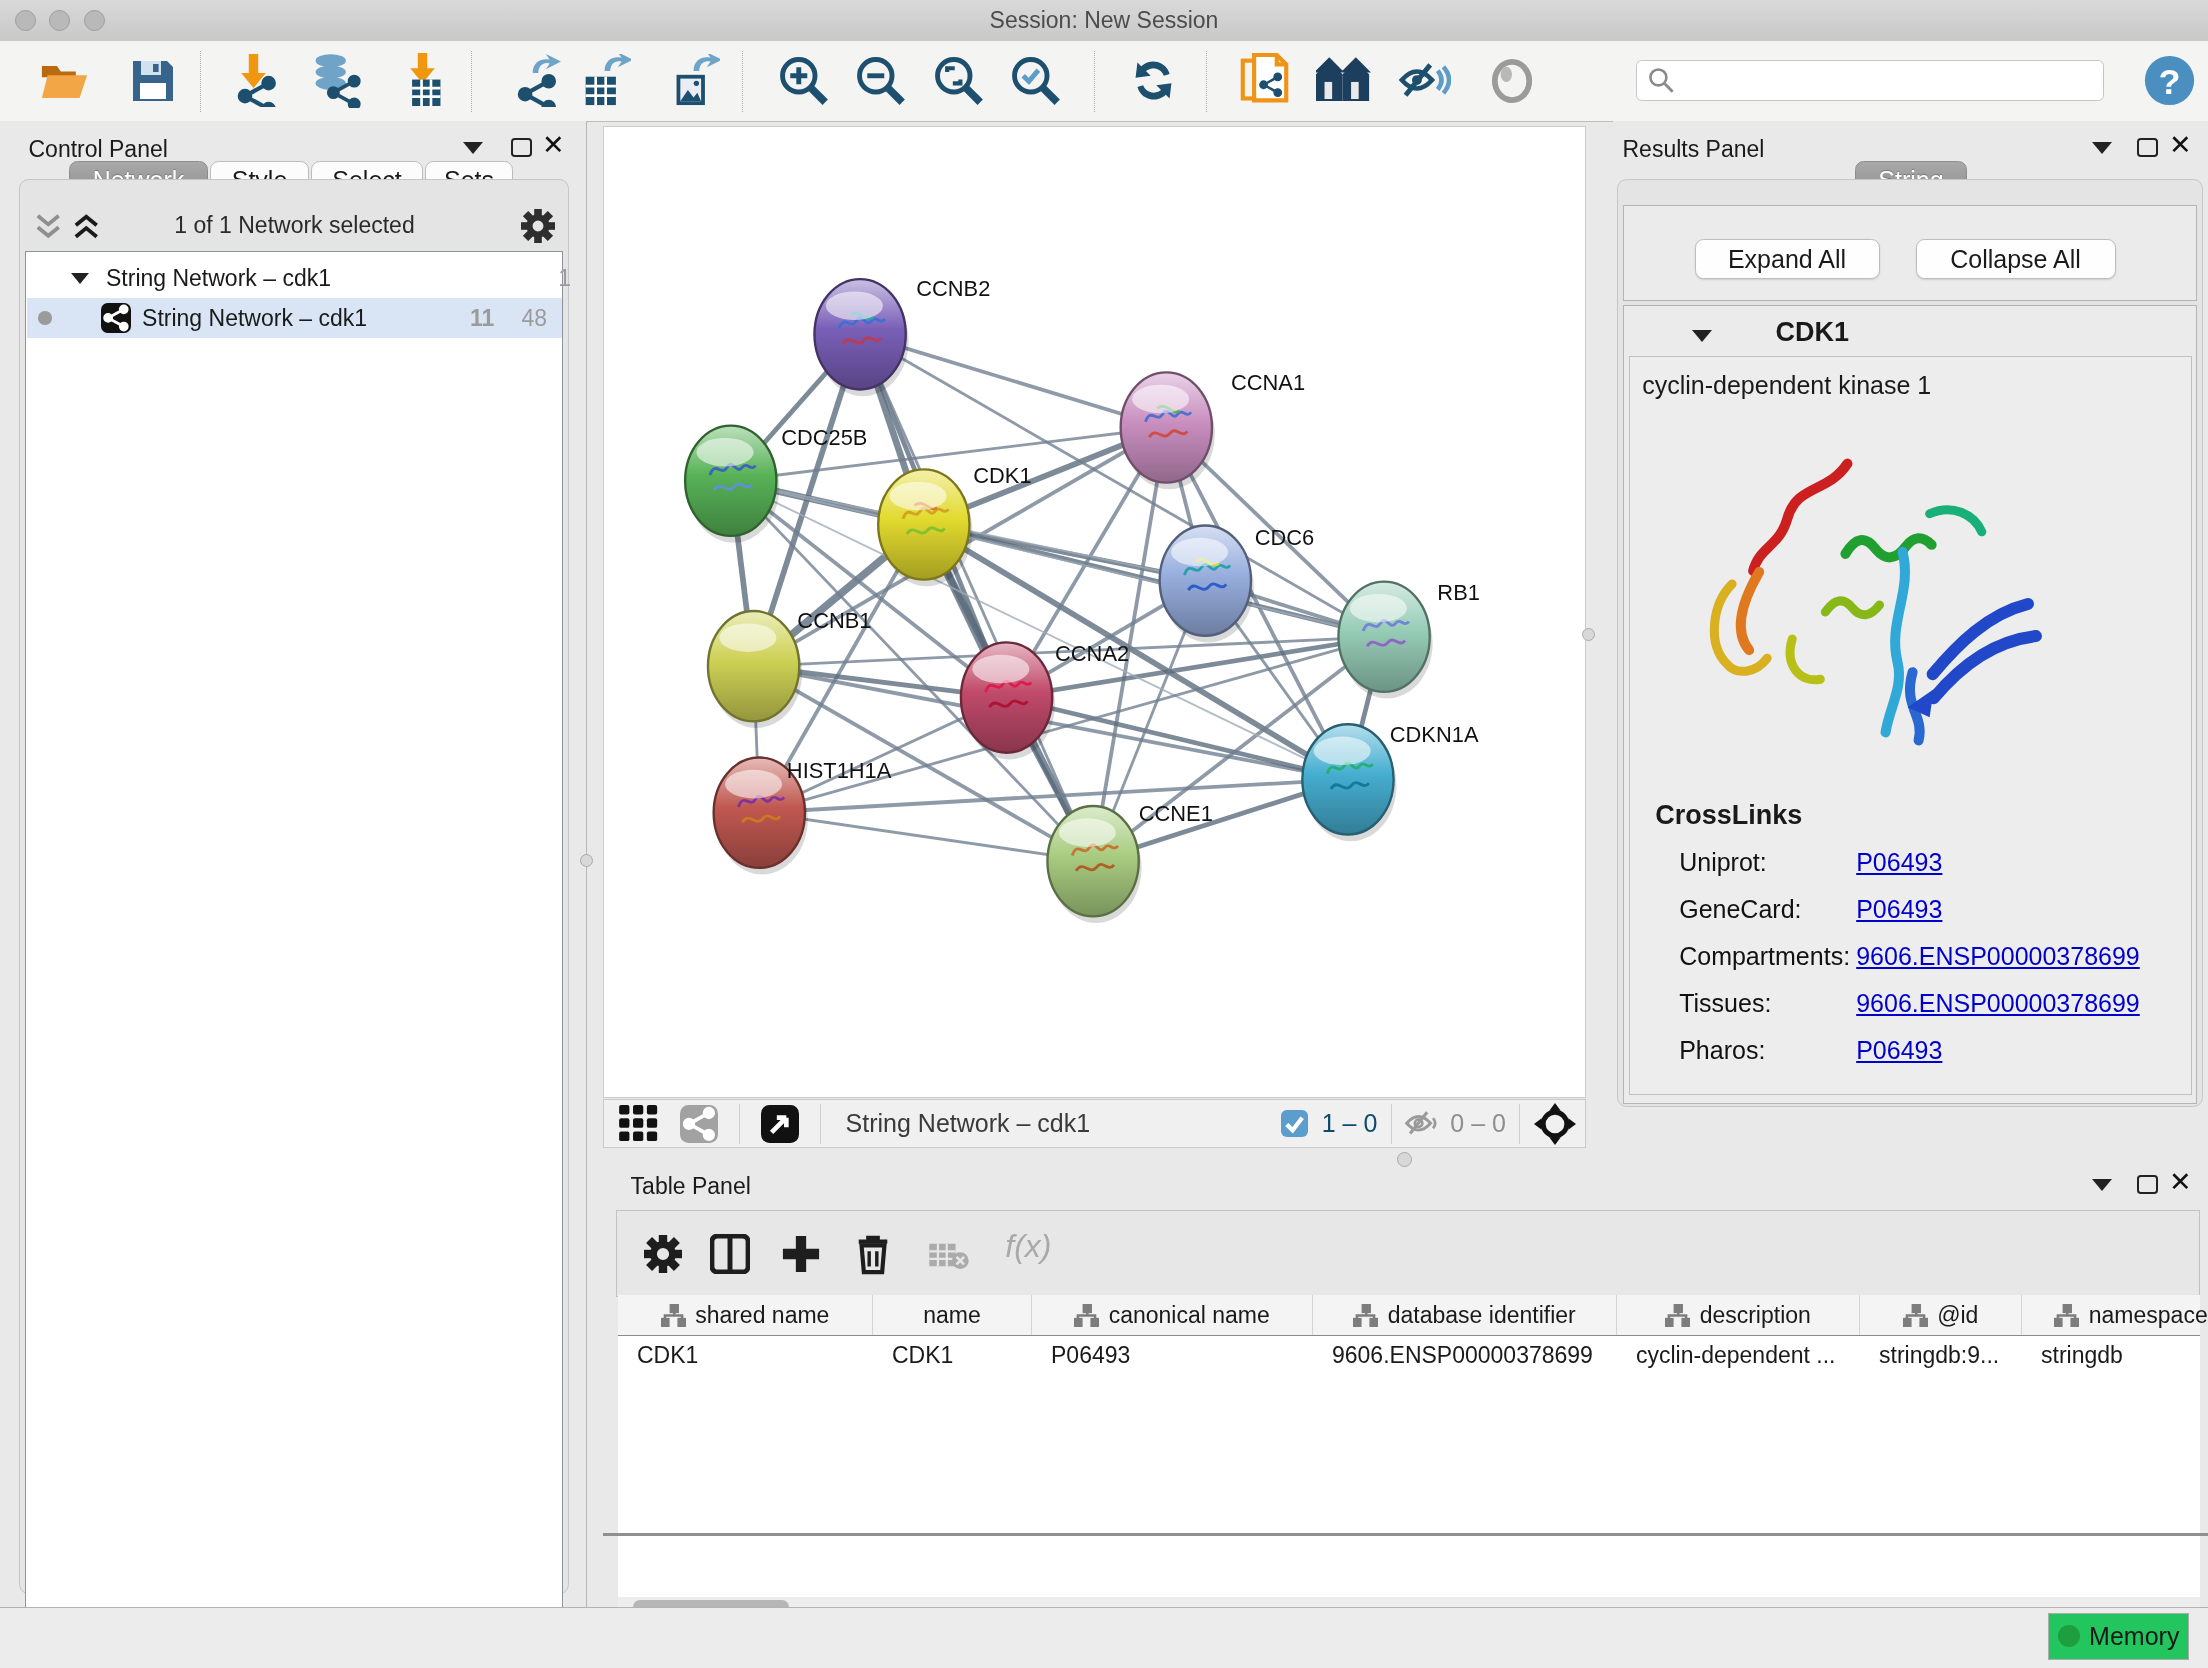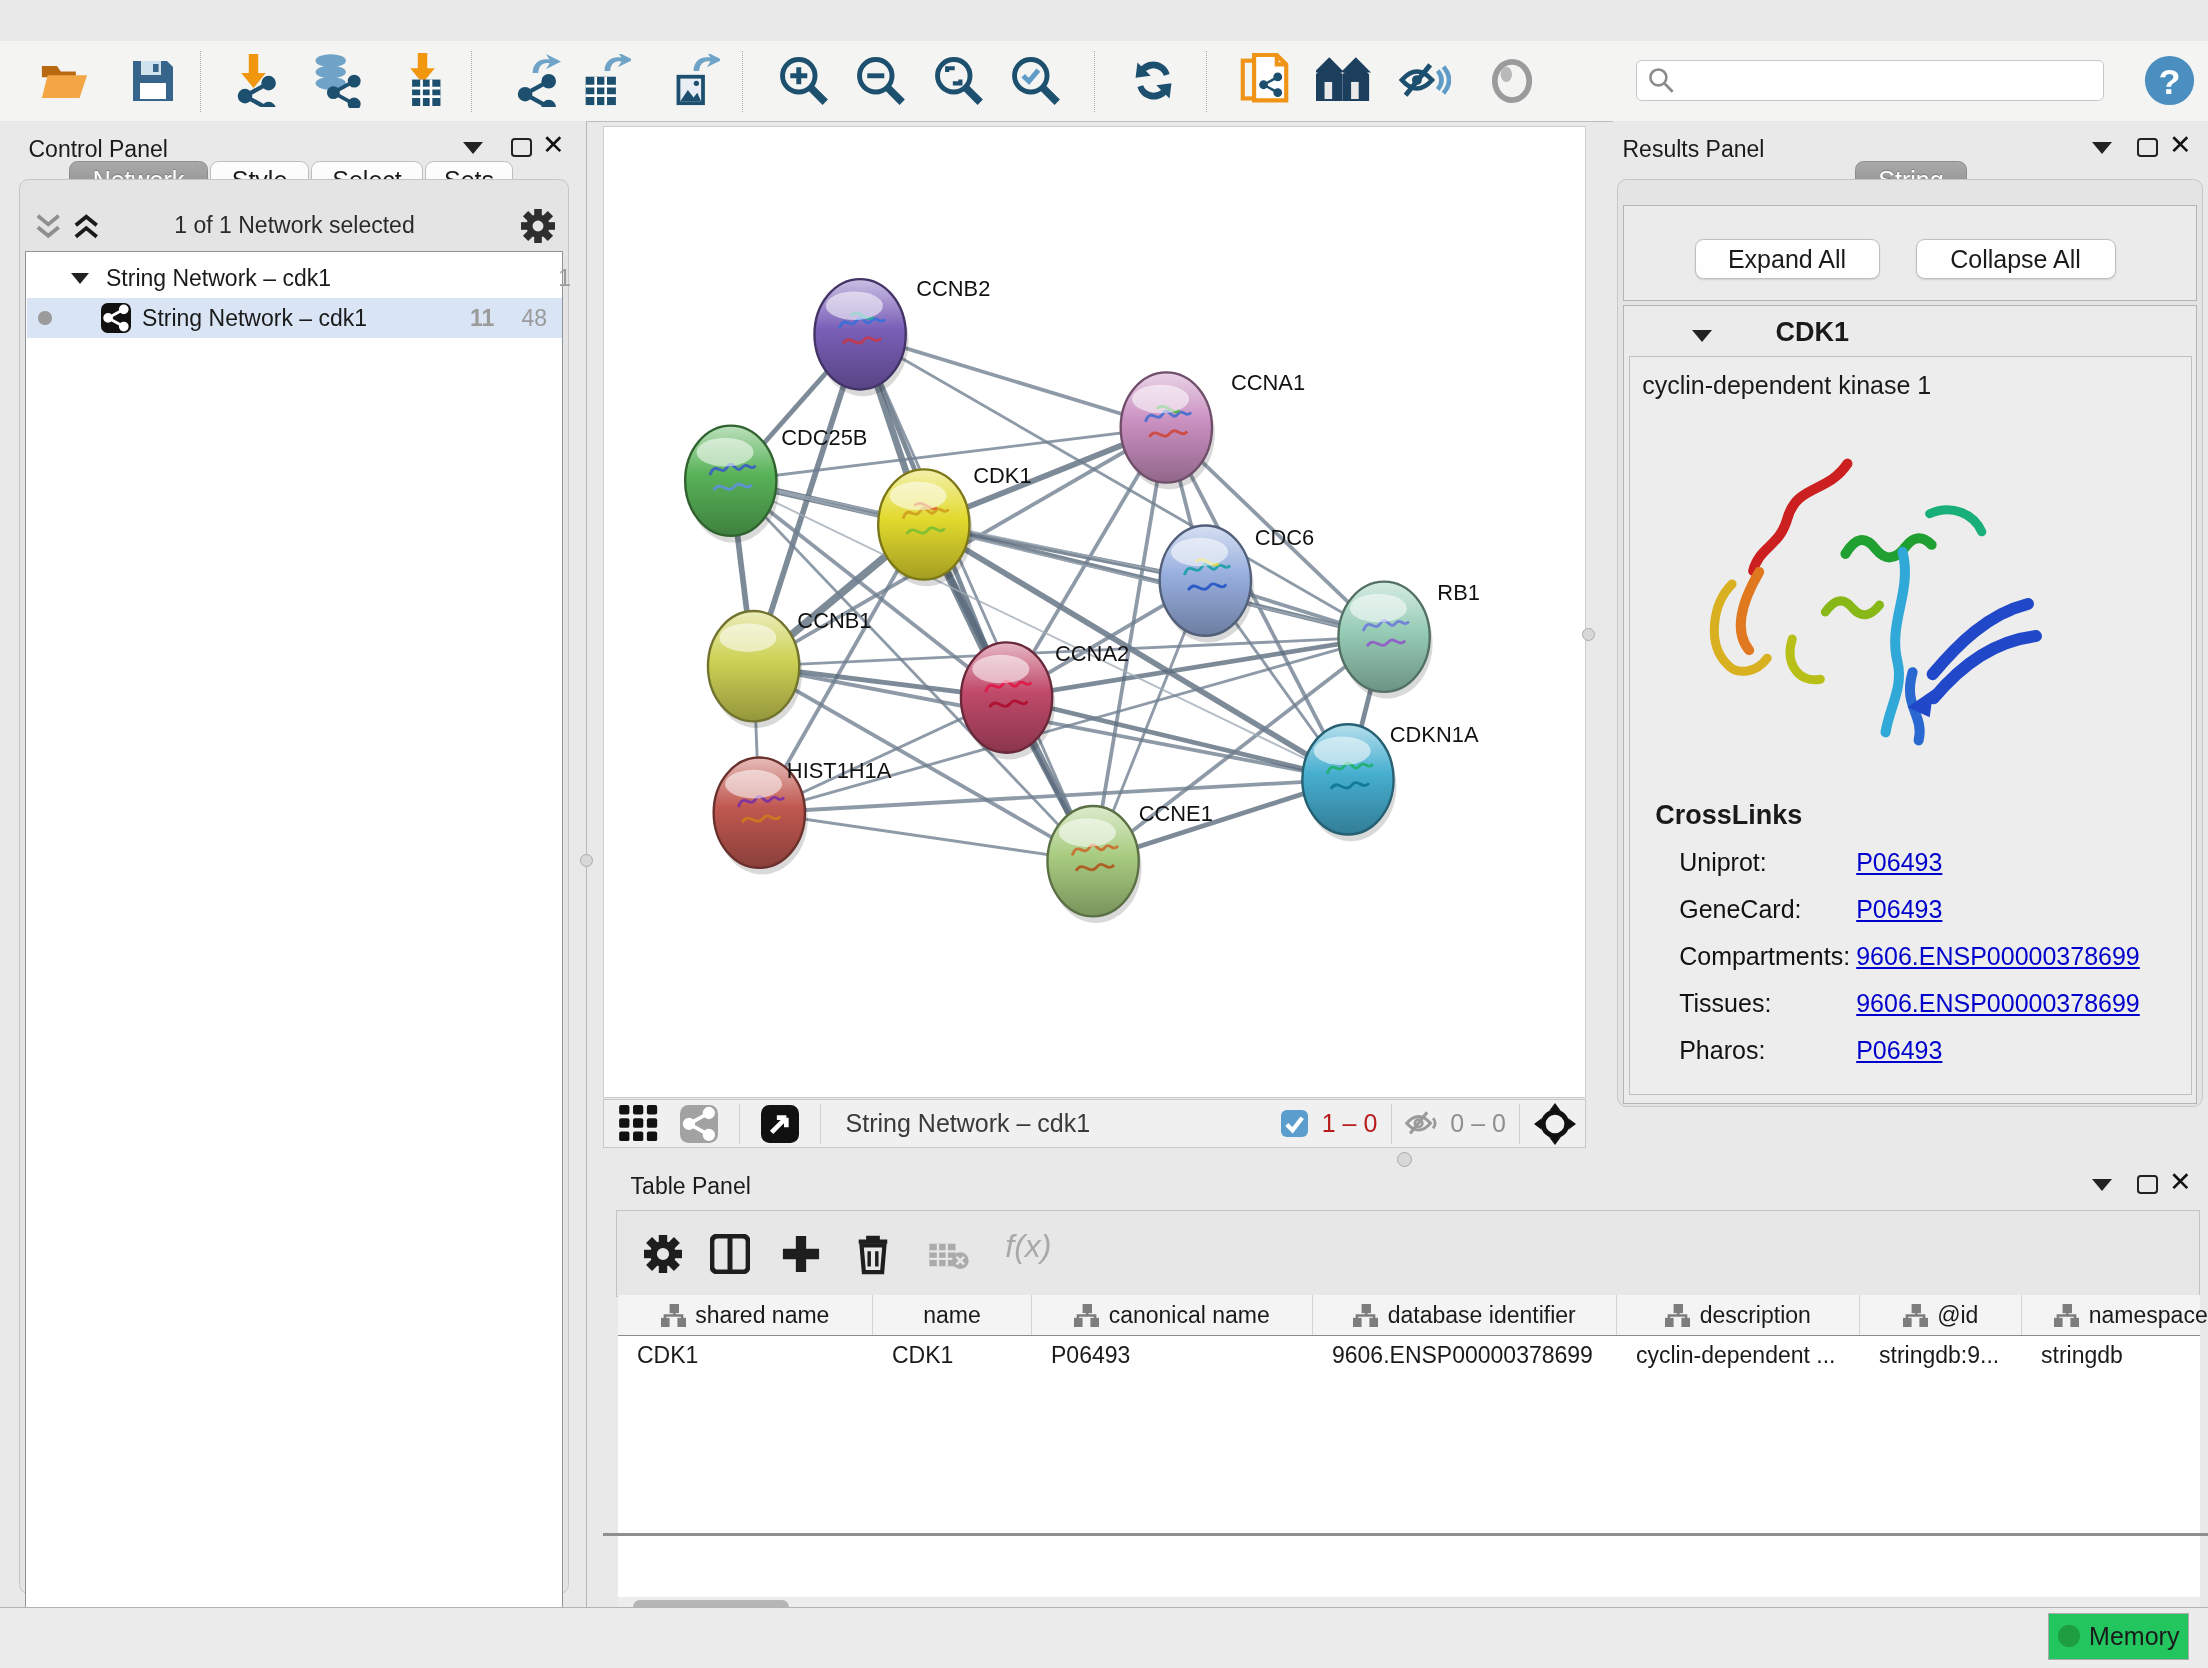--- a/index.html
+++ b/index.html
@@ -85,20 +85,26 @@
         <rect x="-2.6" y="7" width="5.2" height="7" transform="rotate(45)"></rect>
         <rect x="-14" y="-2.6" width="7" height="5.2" transform="rotate(45)"></rect>
         <rect x="7" y="-2.6" width="7" height="5.2" transform="rotate(45)"></rect>
       </g>
     </g>
   </defs>
 </svg>
 
 <div id="app">
 
+  <div class="abs titlebar">
+    <div class="abs tl-dot" style="left:15px"></div>
+    <div class="abs tl-dot" style="left:49px"></div>
+    <div class="abs tl-dot" style="left:84px"></div>
+    <div class="abs win-title">Session: New Session</div>
+  </div>
 
   <div class="abs toolbar">
     <div class="abs tb-ic" style="left:37px">
       <svg width="49" height="42" viewBox="0 0 26 22">
           <path d="M1 3 h8 l2 3 h8 v3 H1z" fill="#b96a10"></path>
           <path d="M1 20 L4 8 h21 l-4 12z" fill="#f2a646"></path>
         </svg>
     </div>
     <div class="abs tb-ic" style="left:125px">
       <svg width="44" height="44" viewBox="0 0 22 22">
@@ -530,21 +536,21 @@
         <rect x="0" y="0" width="18" height="18" rx="4" fill="#111"></rect>
         <path d="M5 13 L12 6 M12 6 h-4.5 M12 6 v4.5" stroke="#ffffff" stroke-width="2.2" fill="none"></path>
       </svg>
     <div class="cb-sep" style="margin-left:21px;"></div>
     <div style="font-size:25px;color:#3a3a3a;margin-left:11.4px;">String Network – cdk1</div>
     <div style="margin-left:auto;display:flex;align-items:center;">
       <svg width="27" height="27" viewBox="0 0 14 14">
           <rect x="0" y="0" width="14" height="14" rx="3" fill="#5b9ece"></rect>
           <path d="M3 7.5 l3 3 L11 4" fill="none" stroke="#ffffff" stroke-width="2.2"></path>
         </svg>
-      <span style="font-size:25px;color:#b91c1c;margin-left:13.3px;">1 – 0</span>
+      <span style="font-size:25px;color:#0c4a6e;margin-left:13.3px;">1 – 0</span>
       <div class="cb-sep"></div>
       <svg width="34" height="28.5" viewBox="0 0 20 16">
           <path d="M1 8 q7-8 14 0 q-7 8 -14 0z" fill="none" stroke="#9a9a9a" stroke-width="1.8"></path>
           <circle cx="8" cy="8" r="2.2" fill="none" stroke="#9a9a9a" stroke-width="1.6"></circle>
           <path d="M3 14 L13 1.5" stroke="#9a9a9a" stroke-width="1.8"></path>
           <path d="M16.5 5 q2.5 3 0 6" fill="none" stroke="#9a9a9a" stroke-width="1.6"></path>
         </svg>
       <span style="font-size:25px;color:#8e8e8e;margin-left:11.4px;">0 – 0</span>
       <div class="cb-sep"></div>
       <svg width="42" height="42" viewBox="0 0 22 22" style="margin-right:9.5px;">

